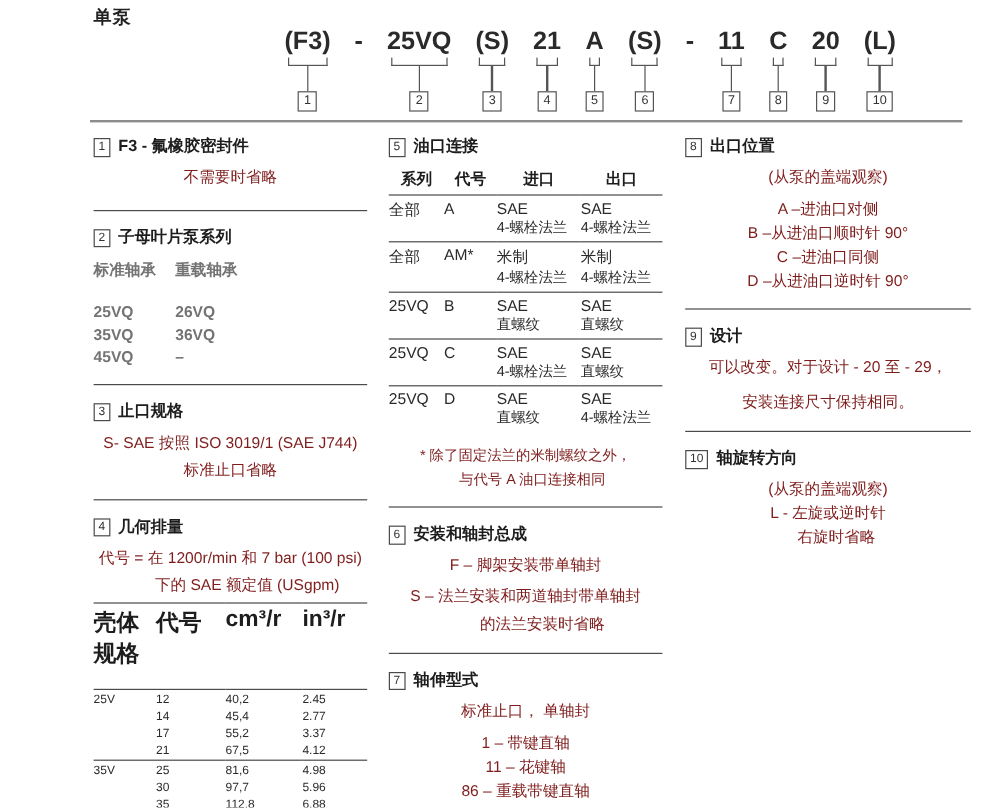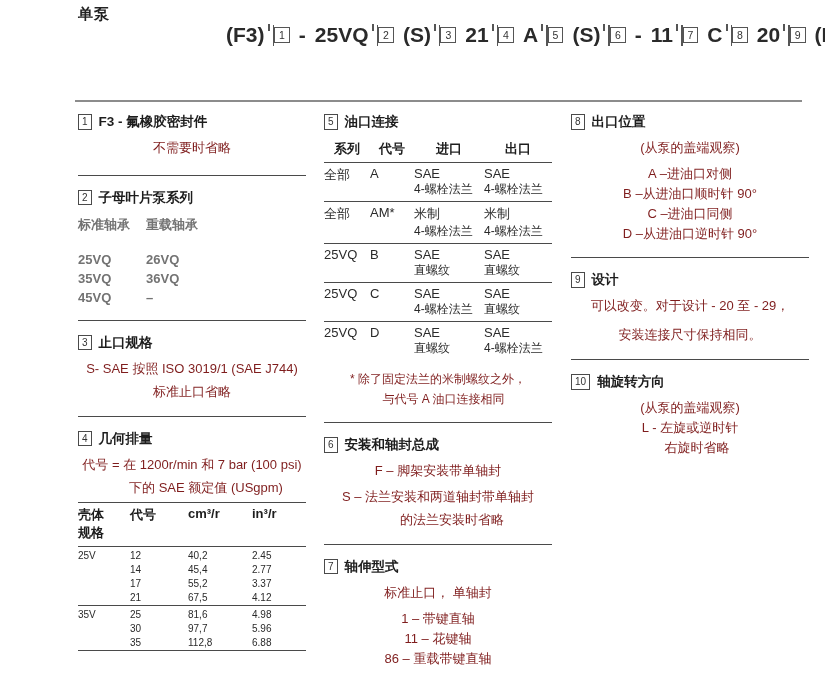--- a/index.html
+++ b/index.html
@@ -7,21 +7,21 @@
   body {
     width:825px; height:673px;
     background:#ffffff; color:#222222;
     font-family:"Liberation Sans","DejaVu Sans",sans-serif;
     font-size:13px; position:relative; overflow:hidden;
   }
   .page-title { position:absolute; left:78px; top:5px; font-size:15px; font-weight:bold; letter-spacing:1px; }
 
   
   .code-diagram { position:absolute; left:226px; top:23px; display:flex; align-items:flex-start; gap:9px; }
-  .seg { display:flex; flex-direction:row; align-items:center; }
+  .seg { display:flex; flex-direction:column; align-items:center;margin-left:11px; }
   .seg-text { font-size:21px; font-weight:bold; line-height:1.15; white-space:nowrap; color:#2a2a2a; }
   .seg-bracket { align-self:stretch; height:7px; border-left:1.5px solid #555; border-right:1.5px solid #555; border-bottom:1.5px solid #555; margin:1px 3px 0 3px; }
   .seg-stem { width:1.5px; height:21px; background:#555; }
   .seg-box { border:1.2px solid #555; font-size:10.5px; padding:2px 4px; line-height:1; color:#333; background:#fff; }
   .seg.sep { padding-top:0; }
 
   .main-rule { position:absolute; left:75px; width:727px; top:100px; border:none; border-top:2px solid #8c8c8c; margin:0; }
 
   
   .columns { position:absolute; left:78px; top:113px; display:flex; }
@@ -45,21 +45,21 @@
 
   
   .pairs { margin-top:2px; }
   .pair-row { display:flex; margin-bottom:4px; }
   .pair-cell { width:68px; color:#737373;font-weight:bold; }
   .pair-row.header { margin-bottom:18px; }
 
   
   table { border-collapse:collapse; width:100%; }
   .disp-table { margin-top:6px; }
-  .disp-table th { text-align:left; font-size:13px; font-weight:bold; padding:3px 0 4px 0; border-top:1.5px solid #4a4a4a; border-bottom:1.5px solid #4a4a4a; color:#1d1d1d; vertical-align:top; }
+  .disp-table th { text-align:left; font-size:19px; font-weight:bold; padding:3px 0 16px 0; border-top:1.5px solid #4a4a4a; border-bottom:1.5px solid #4a4a4a; color:#1d1d1d; vertical-align:top; }
   .disp-table td { padding:1px 0 2px 0; font-size:10px; color:#2a2a2a; }
   .disp-table tr.group-start td { border-top:1.5px solid #4a4a4a; padding-top:3px; }
   .disp-table { border-bottom:1.5px solid #4a4a4a; }
   .disp-table .c1 { width:52px; } .disp-table .c2 { width:58px; } .disp-table .c3 { width:64px; } .disp-table .c4 { width:54px; }
 
   
   .port-table th { text-align:center; font-size:13px; font-weight:bold; padding:0 0 4px 0; border-bottom:1.5px solid #4a4a4a; color:#1d1d1d; }
   .port-table td { padding:3px 0 4px 0; vertical-align:top; font-size:13px; color:#2a2a2a; }
   .port-table tr.ruled td { border-bottom:1.5px solid #4a4a4a; }
   .port-table .sub { font-size:12px; line-height:1.25; margin-top:1px; }

